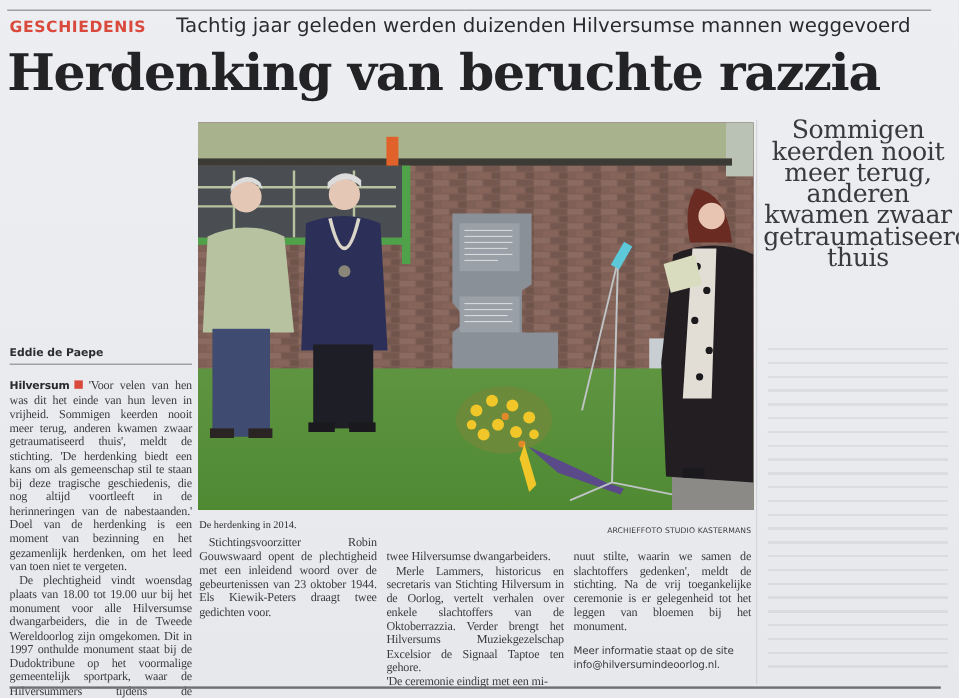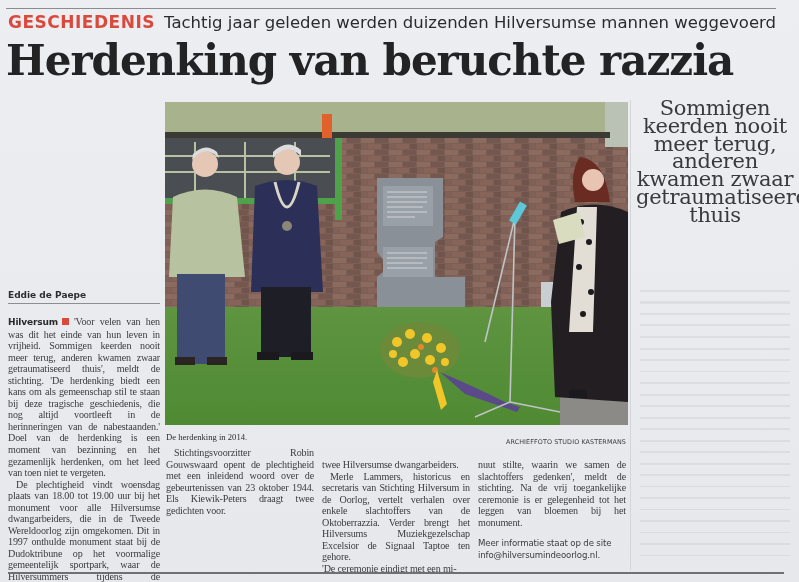--- a/index.html
+++ b/index.html
@@ -18,24 +18,24 @@
       position: absolute; left: 6px; top: 8px; width: 382px; height: 1px;
       background: #8a8c90;
     }
     .top-rule-r { left: 388px; width: 388px; }
 
     .kicker {
       position: absolute; left: 8px; top: 12px; white-space: nowrap;
       font-family: "DejaVu Sans", "Liberation Sans", sans-serif;
     }
     .kicker .section {
-      color: #d94a3c; font-weight: bold; font-size: 17px; letter-spacing: 0.5px;
+      color: #d94a3c; font-weight: bold; font-size: 13px; letter-spacing: 0.5px;
     }
     .kicker .subhead {
-      color: #2b2b2e; font-size: 16.5px; margin-left: 4px;
+      color: #2b2b2e; font-size: 16.5px; margin-left: 20px;
     }
     .headline {
       position: absolute; left: 6px; top: 36px; white-space: nowrap;
       font-family: "DejaVu Serif", "Liberation Serif", serif;
       font-weight: bold; font-size: 42px; letter-spacing: -1px;
       color: #232325;
     }
 
     .lede {
       position: absolute; left: 8px; top: 98px; width: 152px;

